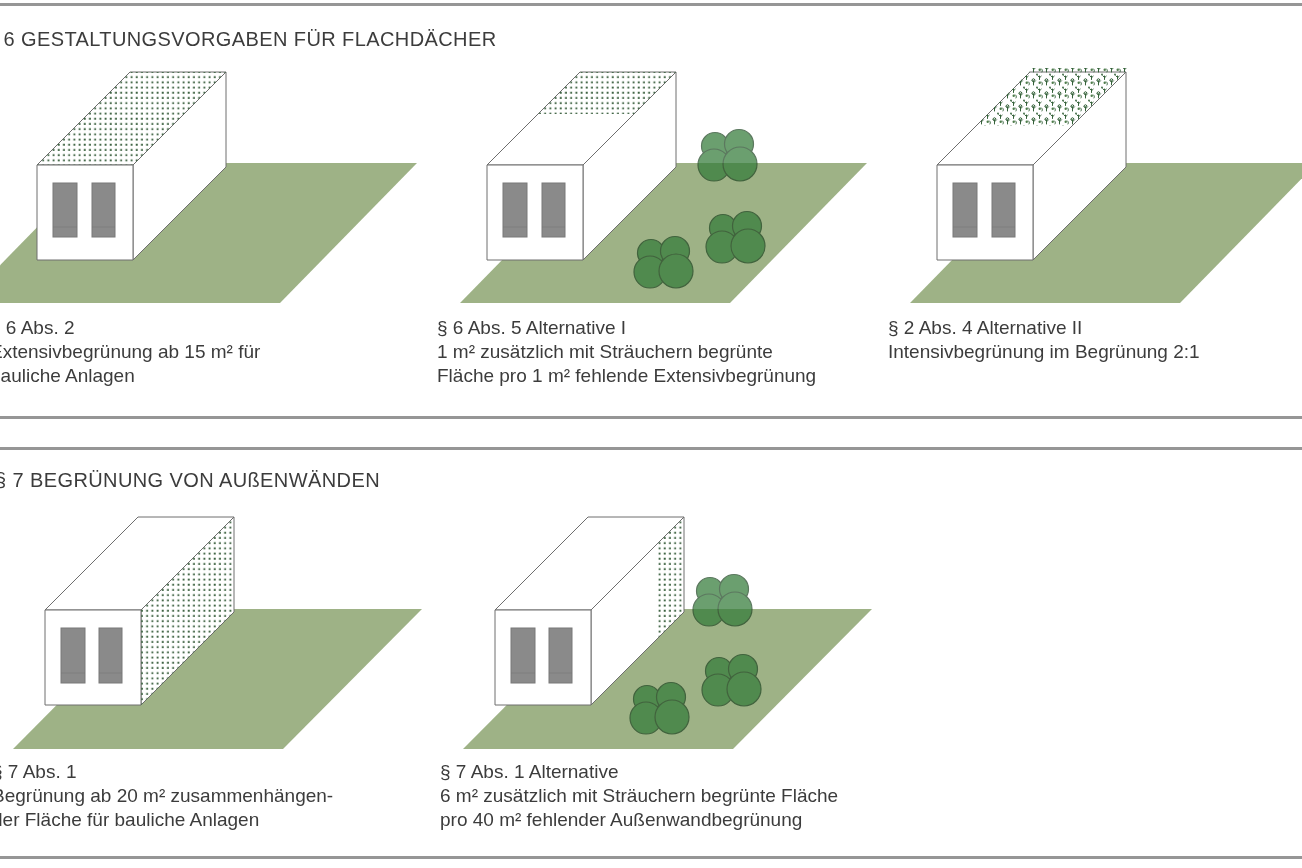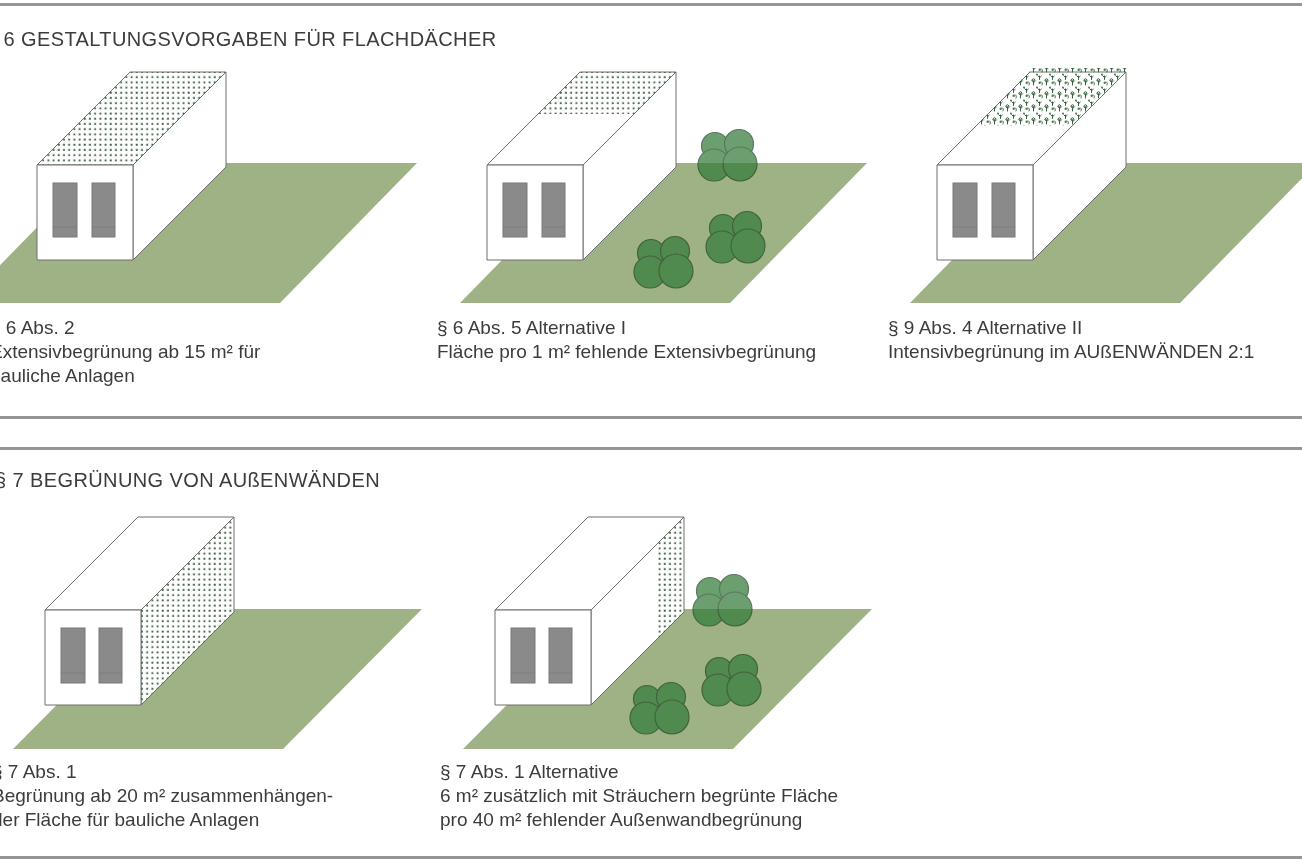--- a/index.html
+++ b/index.html
@@ -108,25 +108,26 @@
     <path d="M53 167h24M92 167h23" stroke="#6f6f6f" opacity="0.45" fill="none"></path>
   </svg>
 
   <div class="caption" style="left:-10px;top:316px">
     <div>§ 6 Abs. 2</div>
     <div>Extensivbegrünung ab 15 m² für</div>
     <div>bauliche Anlagen</div>
   </div>
   <div class="caption" style="left:437px;top:316px">
     <div>§ 6 Abs. 5 Alternative I</div>
+    <div>1 m² zusätzlich mit Sträuchern begrünte</div>
     <div>Fläche pro 1 m² fehlende Extensivbegrünung</div>
   </div>
   <div class="caption" style="left:888px;top:316px">
-    <div>§ 9 Abs. 4 Alternative II</div>
-    <div>Intensivbegrünung im AUßENWÄNDEN 2:1</div>
+    <div>§ 2 Abs. 4 Alternative II</div>
+    <div>Intensivbegrünung im Begrünung 2:1</div>
   </div>
 
   <h2 class="sec-title" style="left:-5px;top:469px">§ 7 BEGRÜNUNG VON AUßENWÄNDEN</h2>
 
   <svg class="illus" style="left:0;top:500px" width="450" height="258" viewBox="0 0 450 258">
     <polygon points="152,109 422,109 283,249 13,249" fill="#9eb286"></polygon>
     <g stroke="#6e6e6e" stroke-width="1" stroke-linejoin="round">
       <polygon points="45,110 141,110 234,17 138,17" fill="#ffffff"></polygon>
       <polygon points="141,110 234,17 234,112 141,205" fill="#ffffff"></polygon>
       <rect x="45" y="110" width="96" height="95" fill="#ffffff"></rect>

